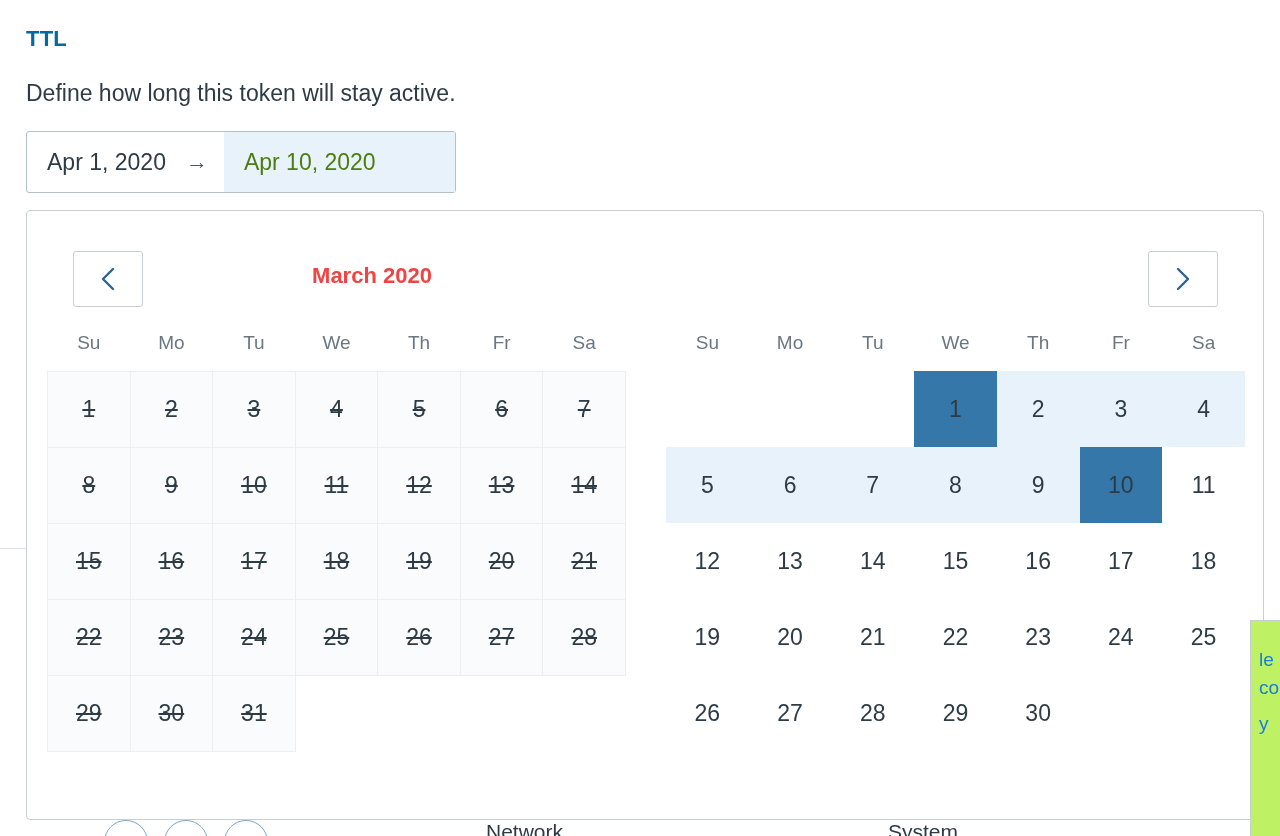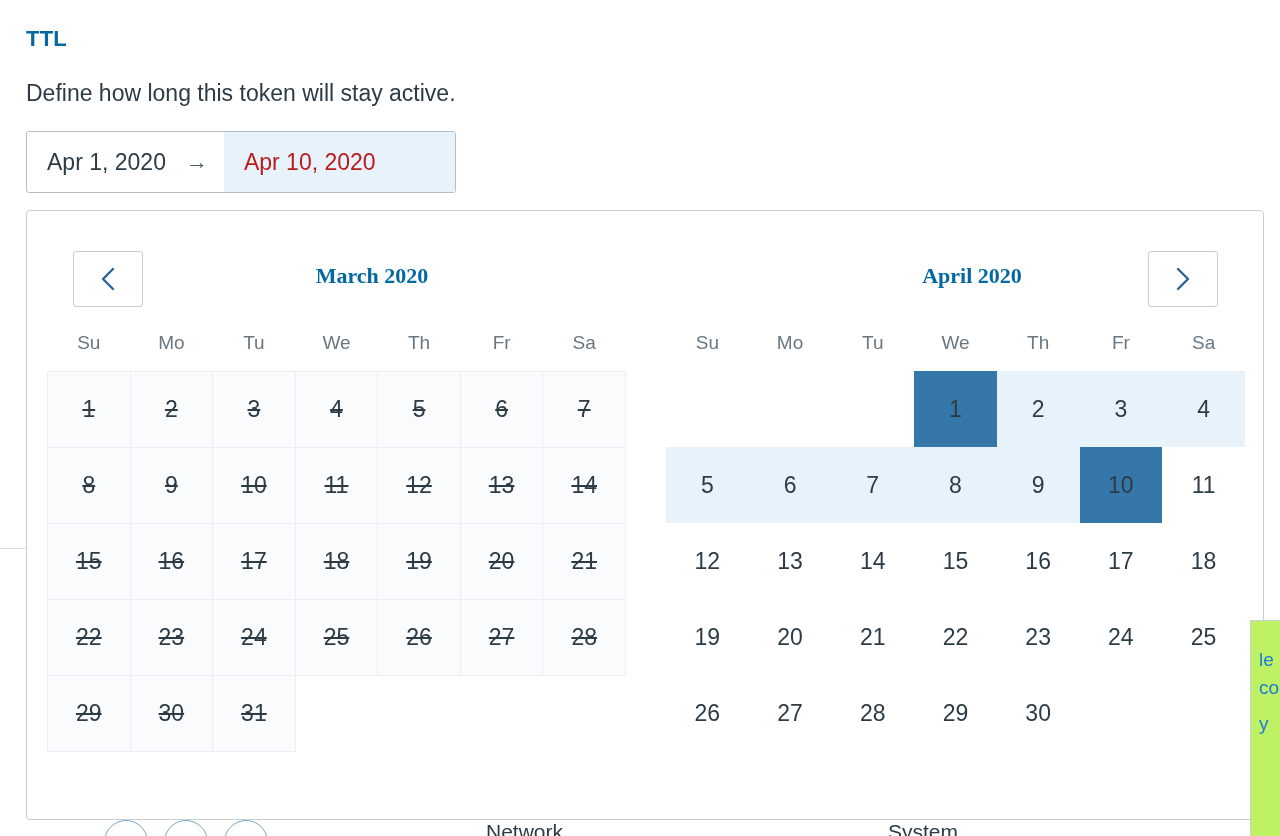--- a/index.html
+++ b/index.html
@@ -60,21 +60,21 @@
     line-height: 60px;
   }
   .range-arrow {
     font-size: 22px;
     color: #4a5a68;
     padding: 0 6px;
     line-height: 60px;
   }
   .range-end {
     font-size: 23px;
-    color: #b91c1c;
+    color: #4d7c0f;
     background: #e8f2fa;
     height: 60px;
     line-height: 60px;
     padding: 0 20px;
     margin-left: 10px;
     flex: 1;
     border-radius: 1px;
   }
 
   
@@ -104,23 +104,22 @@
   }
   .nav-prev { left: 46px; }
   .nav-next { left: 1121px; }
   .nav-btn svg { display: block; }
 
   .month-title {
     position: absolute;
     top: 52px;
     font-size: 22px;
     font-weight: bold;
-    color: #0369a1;
+    color: #ef4444;
     text-align: center;
-    font-family: Liberation Serif, serif;
   }
   .month-title.left  { left: 45px;  width: 600px; }
   .month-title.right { left: 645px; width: 600px; }
 
   .months {
     position: absolute;
     left: 0;
     top: 120px;
     width: 1238px;
     display: flex;
@@ -257,21 +256,20 @@
 
     <div class="nav-btn nav-next">
       <span>
         <svg width="16" height="26" viewBox="0 0 16 26" aria-hidden="true">
           <polyline points="3,3 13,13 3,23" fill="none" stroke="#2a6496" stroke-width="2.4" stroke-linecap="round" stroke-linejoin="round"></polyline>
         </svg>
       </span>
     </div>
 
     <div class="month-title left">March 2020</div>
-    <div class="month-title right">April 2020</div>
 
     <div class="months">
       <div class="month">
         <table class="cal">
           <thead>
             <tr>
               <th>Su</th>
               <th>Mo</th>
               <th>Tu</th>
               <th>We</th>

